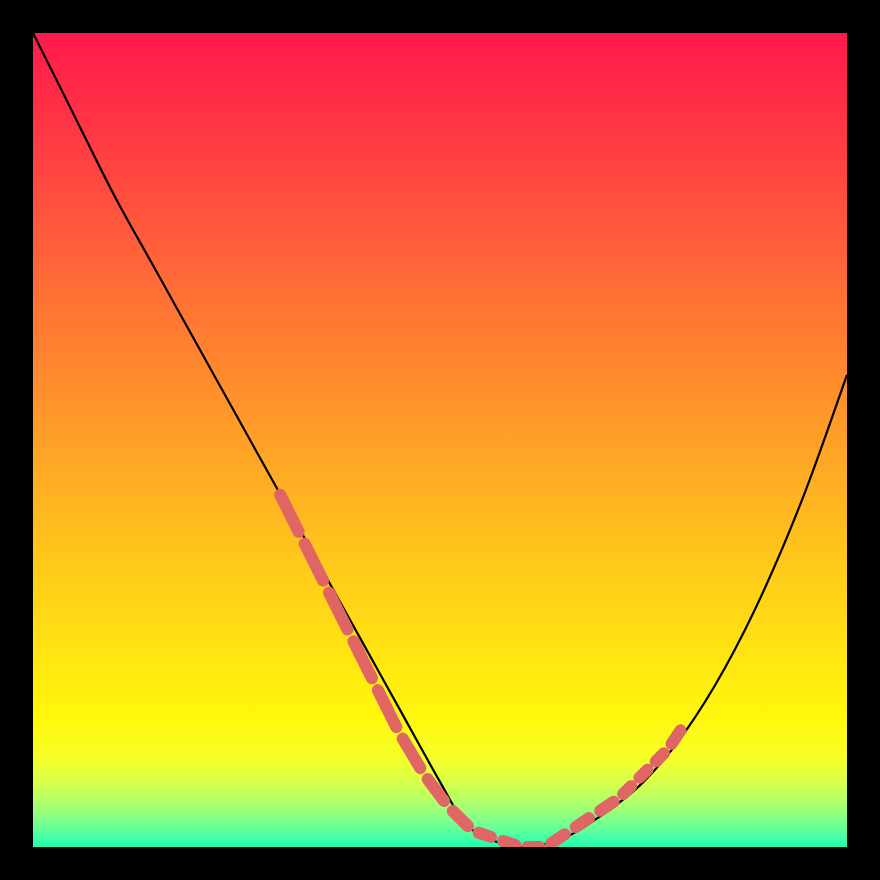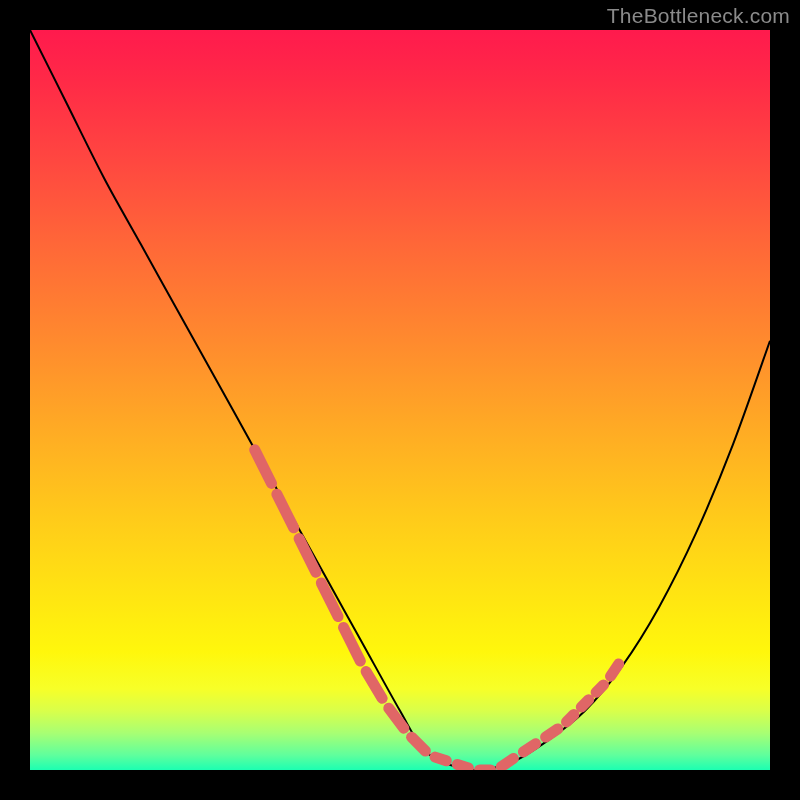--- a/index.html
+++ b/index.html
@@ -55,21 +55,20 @@
     font-size: 21px;
     color: #8a8a8a;
     letter-spacing: 0.2px;
     user-select: none;
   }
 </style>
 </head>
 <body>
 
 <div class="frame">
-  <div class="watermark">TheBottleneck.com</div>
   <div class="plot">
     <svg class="curve" viewBox="0 0 740 740" preserveAspectRatio="none">
       <path fill="none" stroke="#000" stroke-width="2" d="M 0.0 0.0 C 6.2 12.3, 24.7 49.3, 37.0 74.0 C 49.3 98.7, 61.7 124.6, 74.0 148.0 C 86.3 171.4, 98.7 192.4, 111.0 214.6 C 123.3 236.8, 135.7 259.0, 148.0 281.2 C 160.3 303.4, 172.7 325.6, 185.0 347.8 C 197.3 370.0, 209.7 392.2, 222.0 414.4 C 234.3 436.6, 246.7 458.8, 259.0 481.0 C 271.3 503.2, 283.7 525.4, 296.0 547.6 C 308.3 569.8, 320.7 592.0, 333.0 614.2 C 345.3 636.4, 360.1 663.5, 370.0 680.8 C 379.9 698.1, 384.8 709.2, 392.2 717.8 C 399.6 726.4, 405.8 728.9, 414.4 732.6 C 423.0 736.3, 432.9 740.0, 444.0 740.0 C 455.1 740.0, 468.7 737.5, 481.0 732.6 C 493.3 727.7, 505.7 719.0, 518.0 710.4 C 530.3 701.8, 542.7 693.1, 555.0 680.8 C 567.3 668.5, 579.7 653.7, 592.0 636.4 C 604.3 619.1, 616.7 599.4, 629.0 577.2 C 641.3 555.0, 653.7 530.3, 666.0 503.2 C 678.3 476.1, 690.7 446.5, 703.0 414.4 C 715.3 382.3, 733.8 328.1, 740.0 310.8"></path>
       <g stroke="#e06666" stroke-width="11" stroke-linecap="round">
           <line x1="224.7" y1="419.8" x2="241.5" y2="453.4"></line>
           <line x1="246.9" y1="464.2" x2="263.7" y2="497.8"></line>
           <line x1="269.1" y1="508.6" x2="285.9" y2="542.2"></line>
           <line x1="291.3" y1="553.0" x2="308.1" y2="586.6"></line>
           <line x1="313.5" y1="597.4" x2="330.3" y2="631.0"></line>
           <line x1="336.1" y1="641.5" x2="352.1" y2="668.3"></line>

